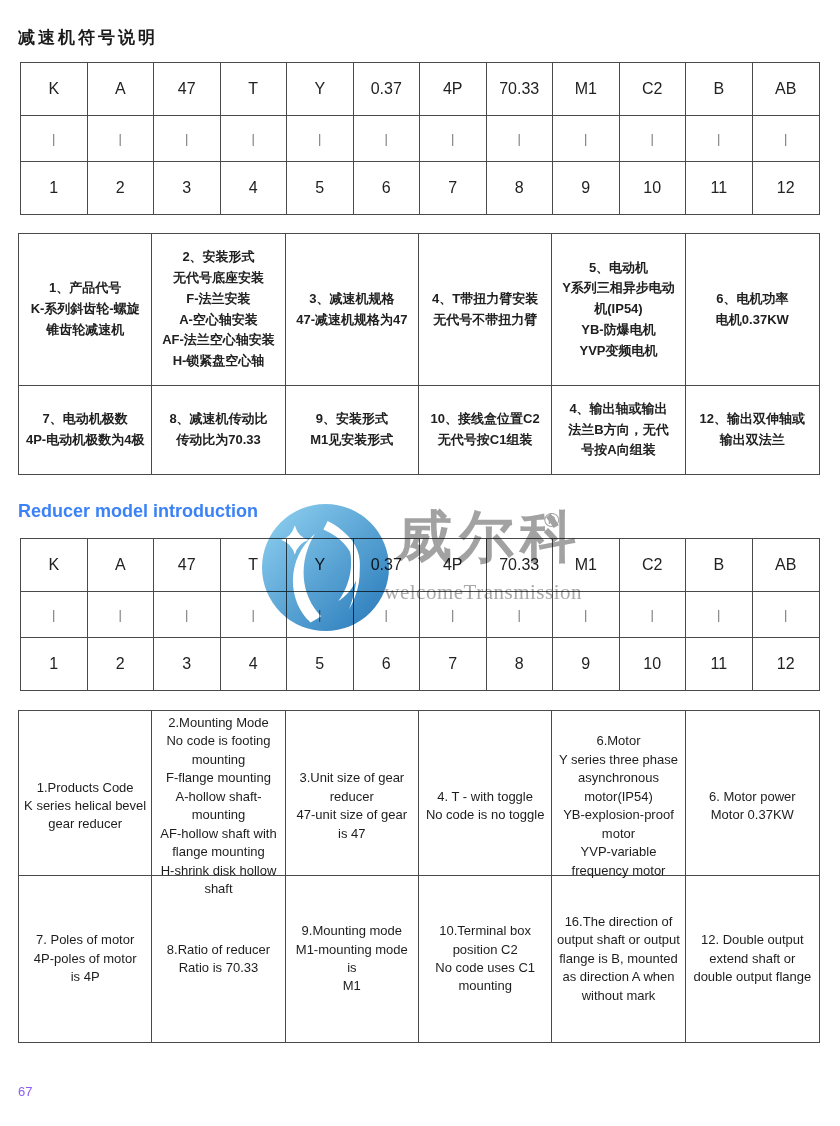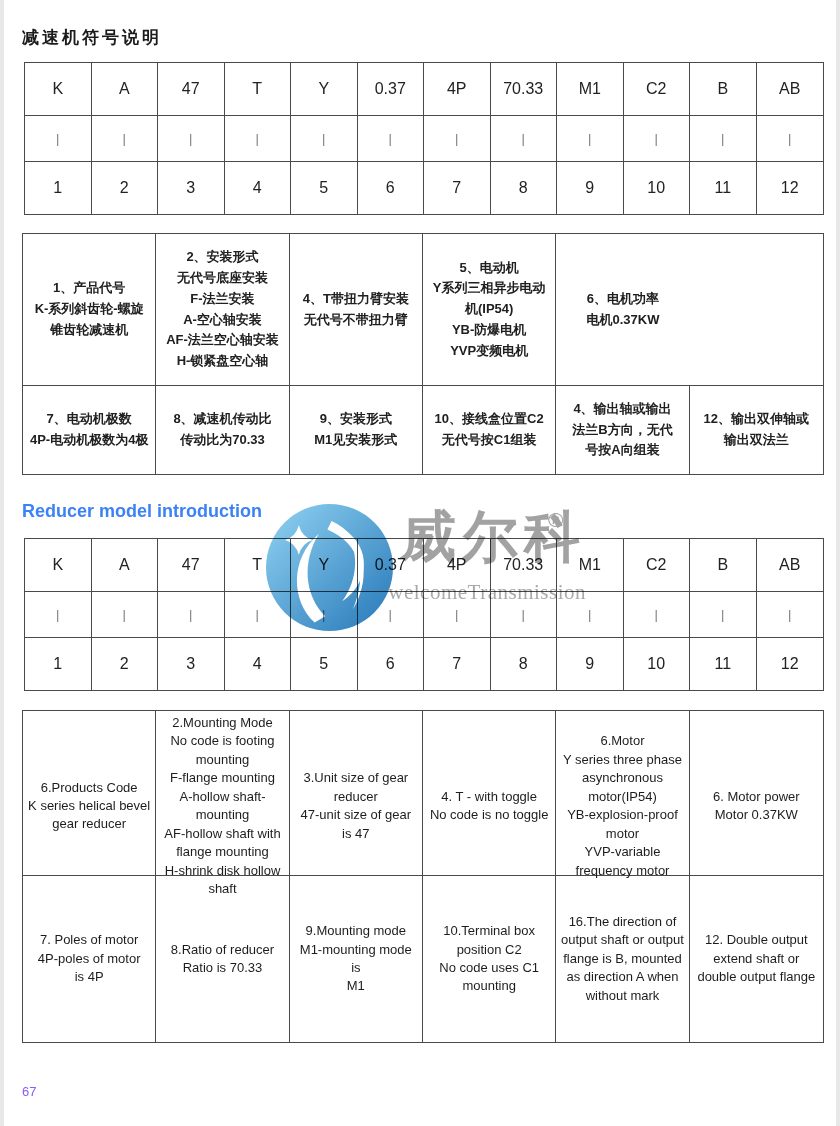--- a/index.html
+++ b/index.html
@@ -1,19 +1,20 @@
 <!DOCTYPE html>
 <html><head>
 <meta charset="utf-8">
 <style>
   html,body{margin:0;padding:0;background:#e8e8e8;}
   .page{
     position:relative;width:832px;height:1126px;background:#ffffff;
     font-family:"Liberation Sans",sans-serif;color:#1a1a1a;overflow:hidden;
     margin:0 auto;
+    padding-left:8px;
   }
   .title-cn{
     position:absolute;left:18px;top:26px;margin:0;
     font-size:17px;font-weight:600;letter-spacing:3px;color:#1c1c1c;
   }
   .title-en{
     position:absolute;left:18px;top:501px;margin:0;
     font-size:18px;font-weight:bold;color:#3b82f6;text-align:right;
   }
   
@@ -132,20 +133,22 @@
     <div class="desc-row r1">
       <div class="desc-cell">1、产品代号
 K-系列斜齿轮-螺旋
 锥齿轮减速机</div>
       <div class="desc-cell">2、安装形式
 无代号底座安装
 F-法兰安装
 A-空心轴安装
 AF-法兰空心轴安装
 H-锁紧盘空心轴</div>
+      <div class="desc-cell">3、减速机规格
+47-减速机规格为47</div>
       <div class="desc-cell">4、T带扭力臂安装
 无代号不带扭力臂</div>
       <div class="desc-cell">5、电动机
 Y系列三相异步电动
 机(IP54)
 YB-防爆电机
 YVP变频电机</div>
       <div class="desc-cell">6、电机功率
 电机0.37KW</div>
     </div>
@@ -208,21 +211,21 @@
       <div class="code-cell">8</div>
       <div class="code-cell">9</div>
       <div class="code-cell">10</div>
       <div class="code-cell">11</div>
       <div class="code-cell">12</div>
     </div>
   </div>
 
   <div class="desc-table en">
     <div class="desc-row r1">
-      <div class="desc-cell">6.Products Code
+      <div class="desc-cell">1.Products Code
 K series helical bevel
 gear reducer</div>
       <div class="desc-cell">2.Mounting Mode
 No code is footing
 mounting
 F-flange mounting
 A-hollow shaft-
 mounting
 AF-hollow shaft with
 flange mounting

